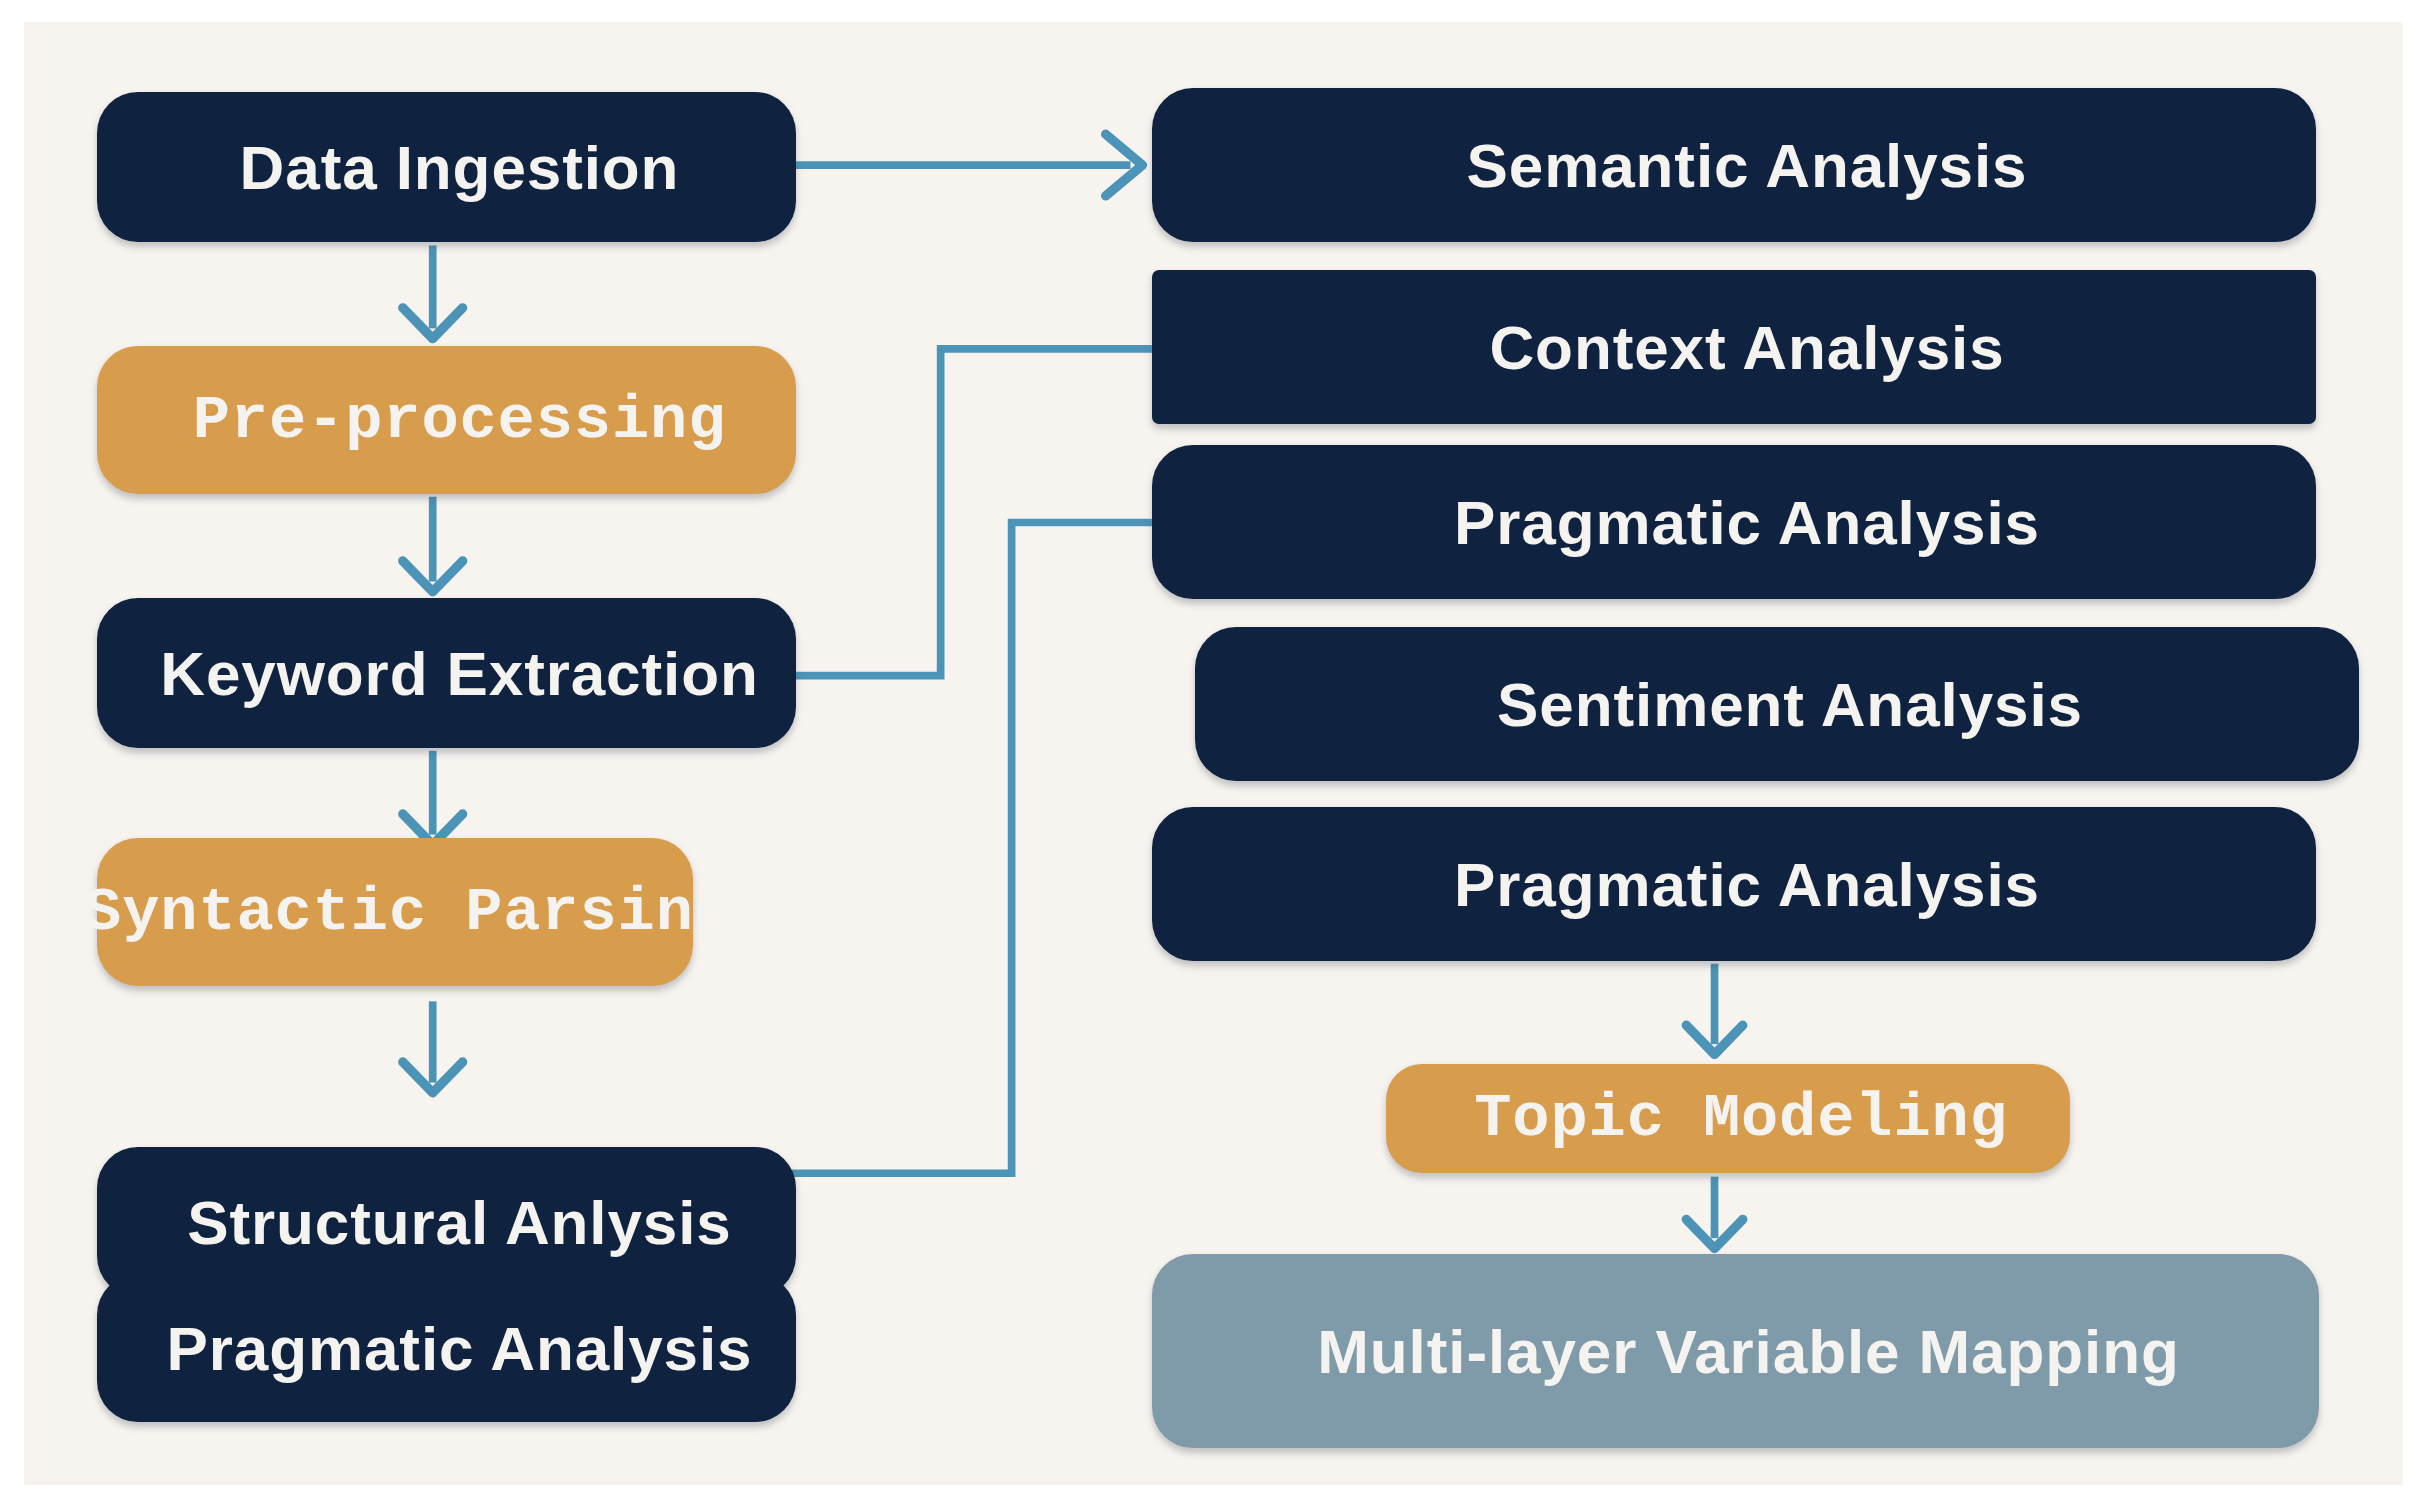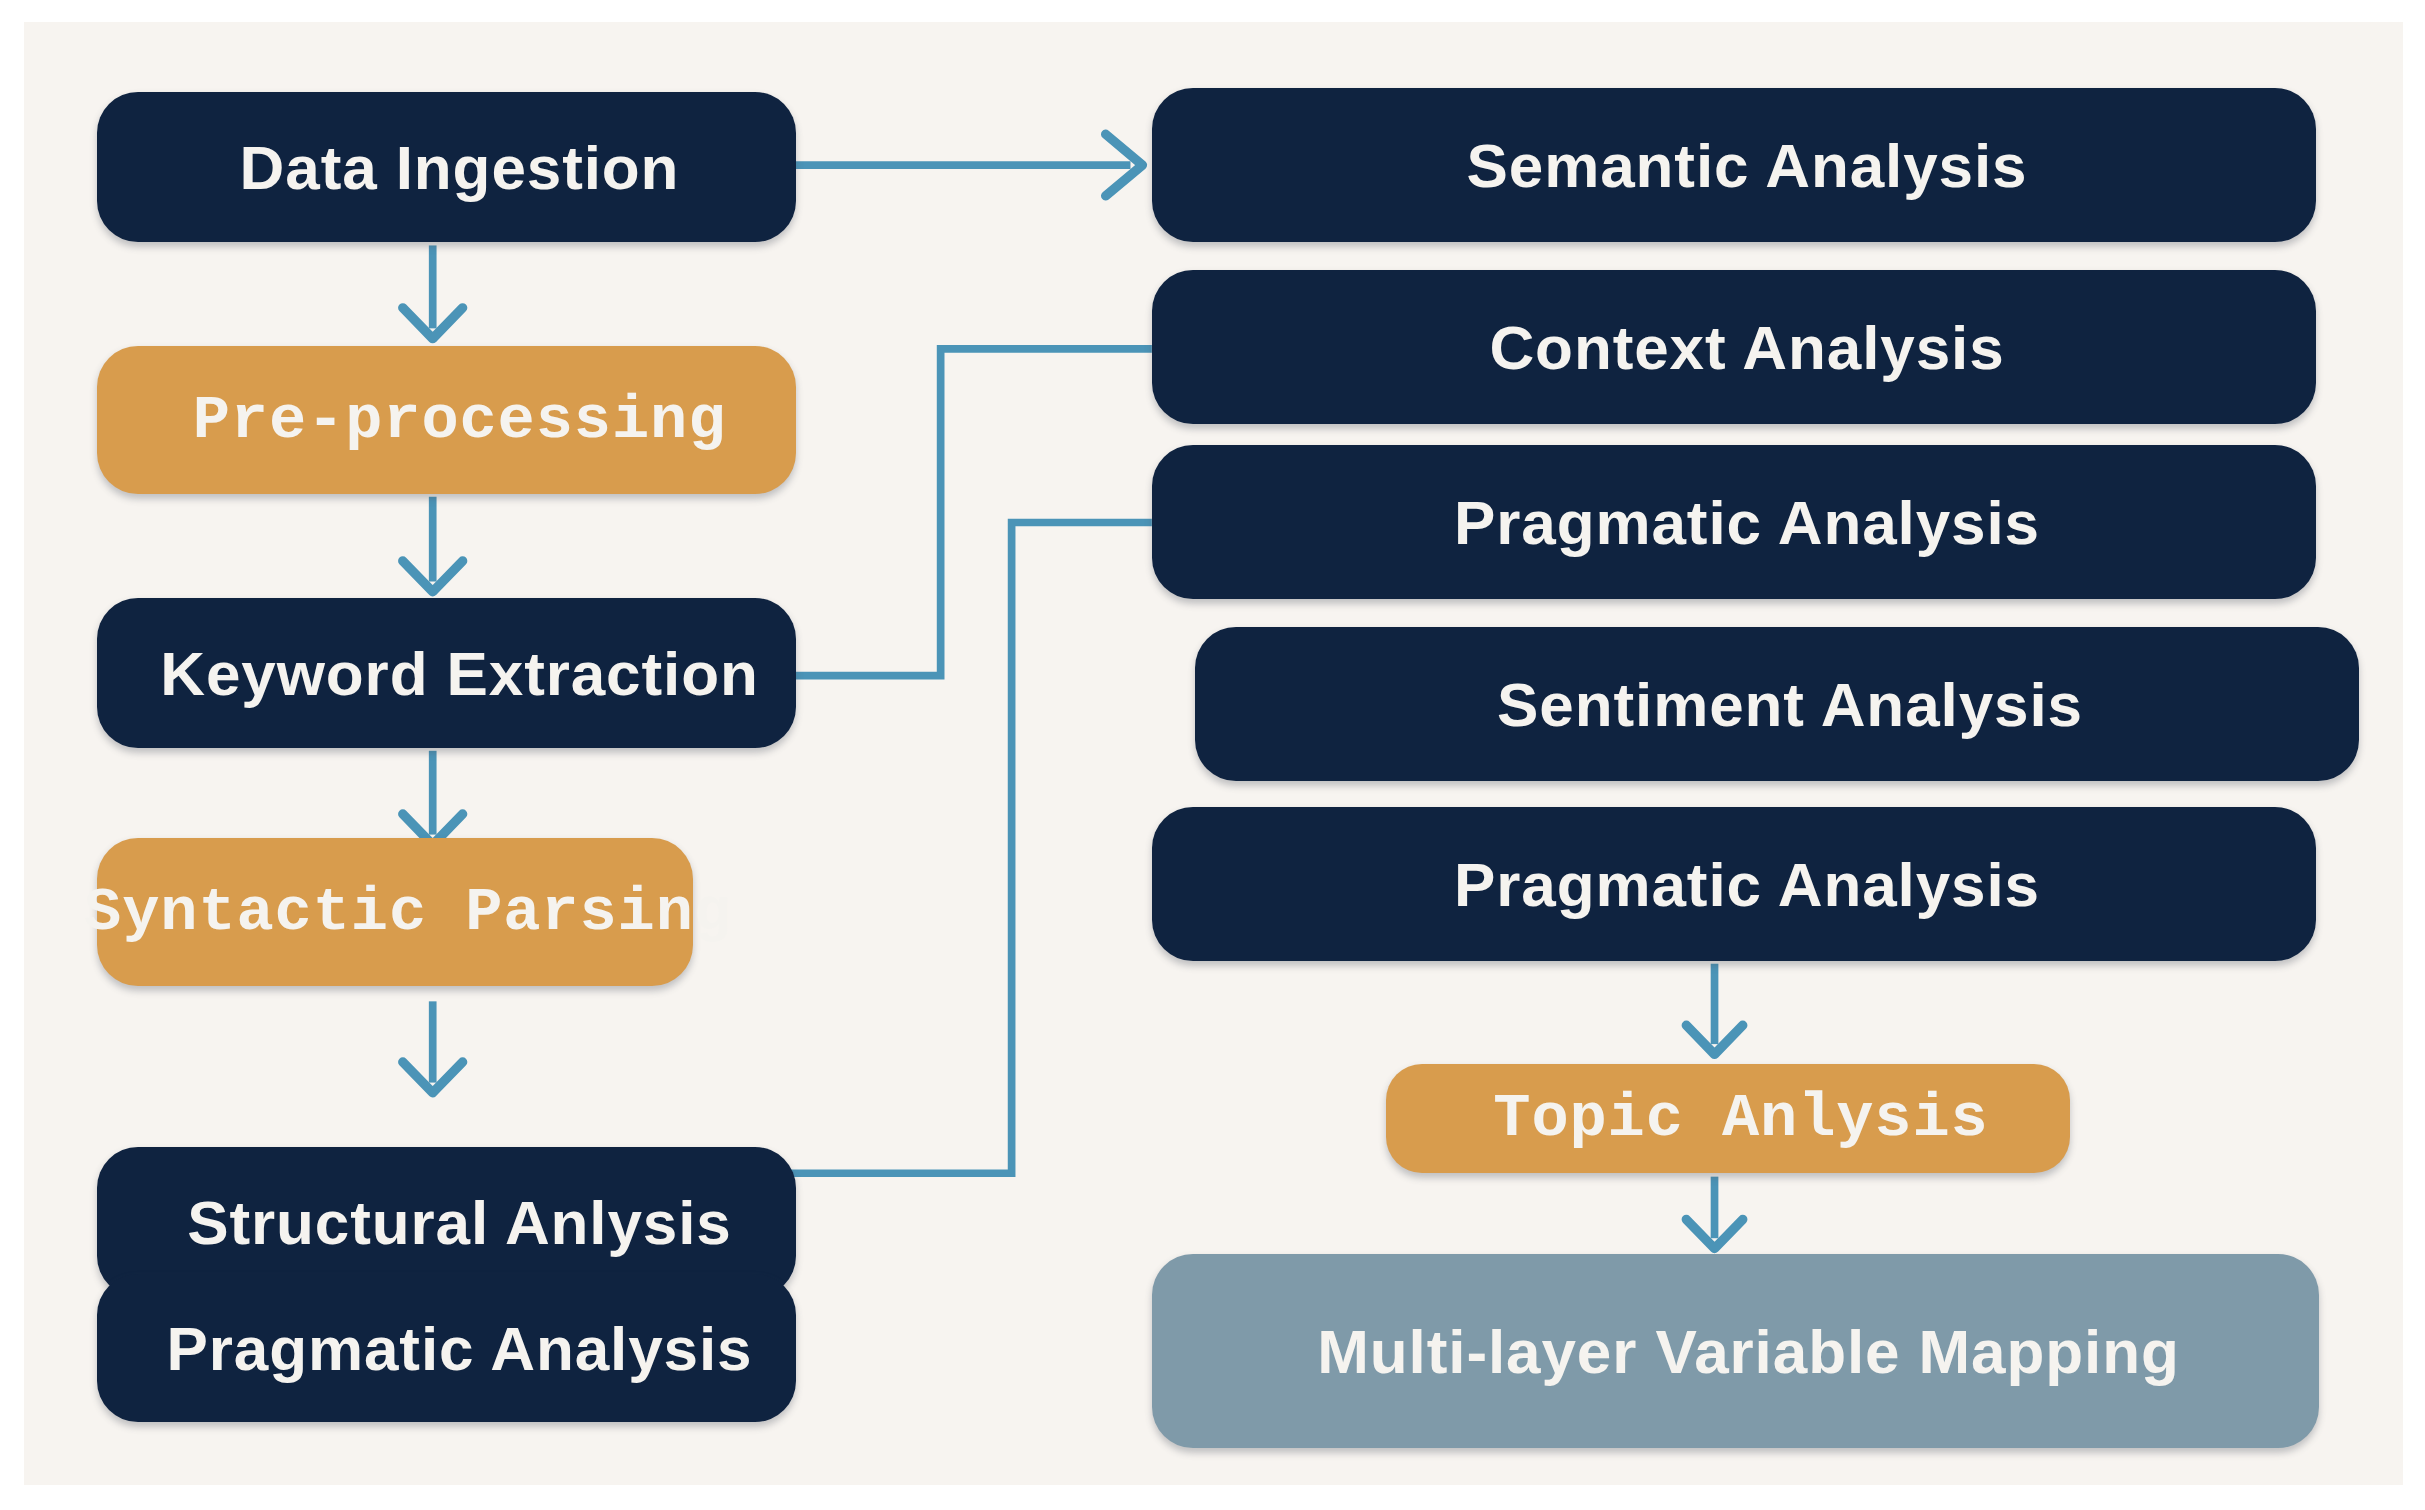--- a/index.html
+++ b/index.html
@@ -82,20 +82,20 @@
   </svg>
 
   <div class="node navy" style="left:97px;  top:92px;  width:673px;  height:150px;">Data Ingestion</div>
   <div class="node orange" style="left:97px;  top:346px;  width:673px;  height:148px;">Pre-processing</div>
   <div class="node navy" style="left:97px;  top:598px;  width:673px;  height:150px;">Keyword Extraction</div>
   <div class="node orange" style="left:97px;  top:838px;  width:570px;  height:148px;">Syntactic Parsing</div>
   <div class="node navy" style="left:97px;  top:1099px; width:673px;  height:150px;margin-top:48px;">Structural Anlysis</div>
   <div class="node navy" style="left:97px;  top:1274px; width:673px;  height:148px;">Pragmatic Analysis</div>
 
   <div class="node navy" style="left:1152px; top:88px;  width:1138px; height:154px;">Semantic Analysis</div>
-  <div class="node navy" style="left:1152px; top:270px;  width:1138px; height:154px;">Context Analysis</div>
+  <div class="node navy" style="left:1152px; top:270px;  width:1138px; height:154px;border-radius:7px;">Context Analysis</div>
   <div class="node navy" style="left:1152px; top:445px;  width:1138px; height:154px;">Pragmatic Analysis</div>
   <div class="node navy" style="left:1152px; top:627px;  width:1138px; height:154px;margin-left:43px;">Sentiment Analysis</div>
   <div class="node navy" style="left:1152px; top:807px;  width:1138px; height:154px;">Pragmatic Analysis</div>
-  <div class="node orange" style="left:1386px; top:1064px; width:658px;  height:109px; border-radius:36px;">Topic Anlysis</div>
+  <div class="node orange" style="left:1386px; top:1064px; width:658px;  height:109px; border-radius:36px;">Topic Modeling</div>
   <div class="node slate" style="left:1152px; top:1254px; width:1141px; height:194px;">Multi-layer Variable Mapping</div>
 </div>
 
 
 </body></html>

